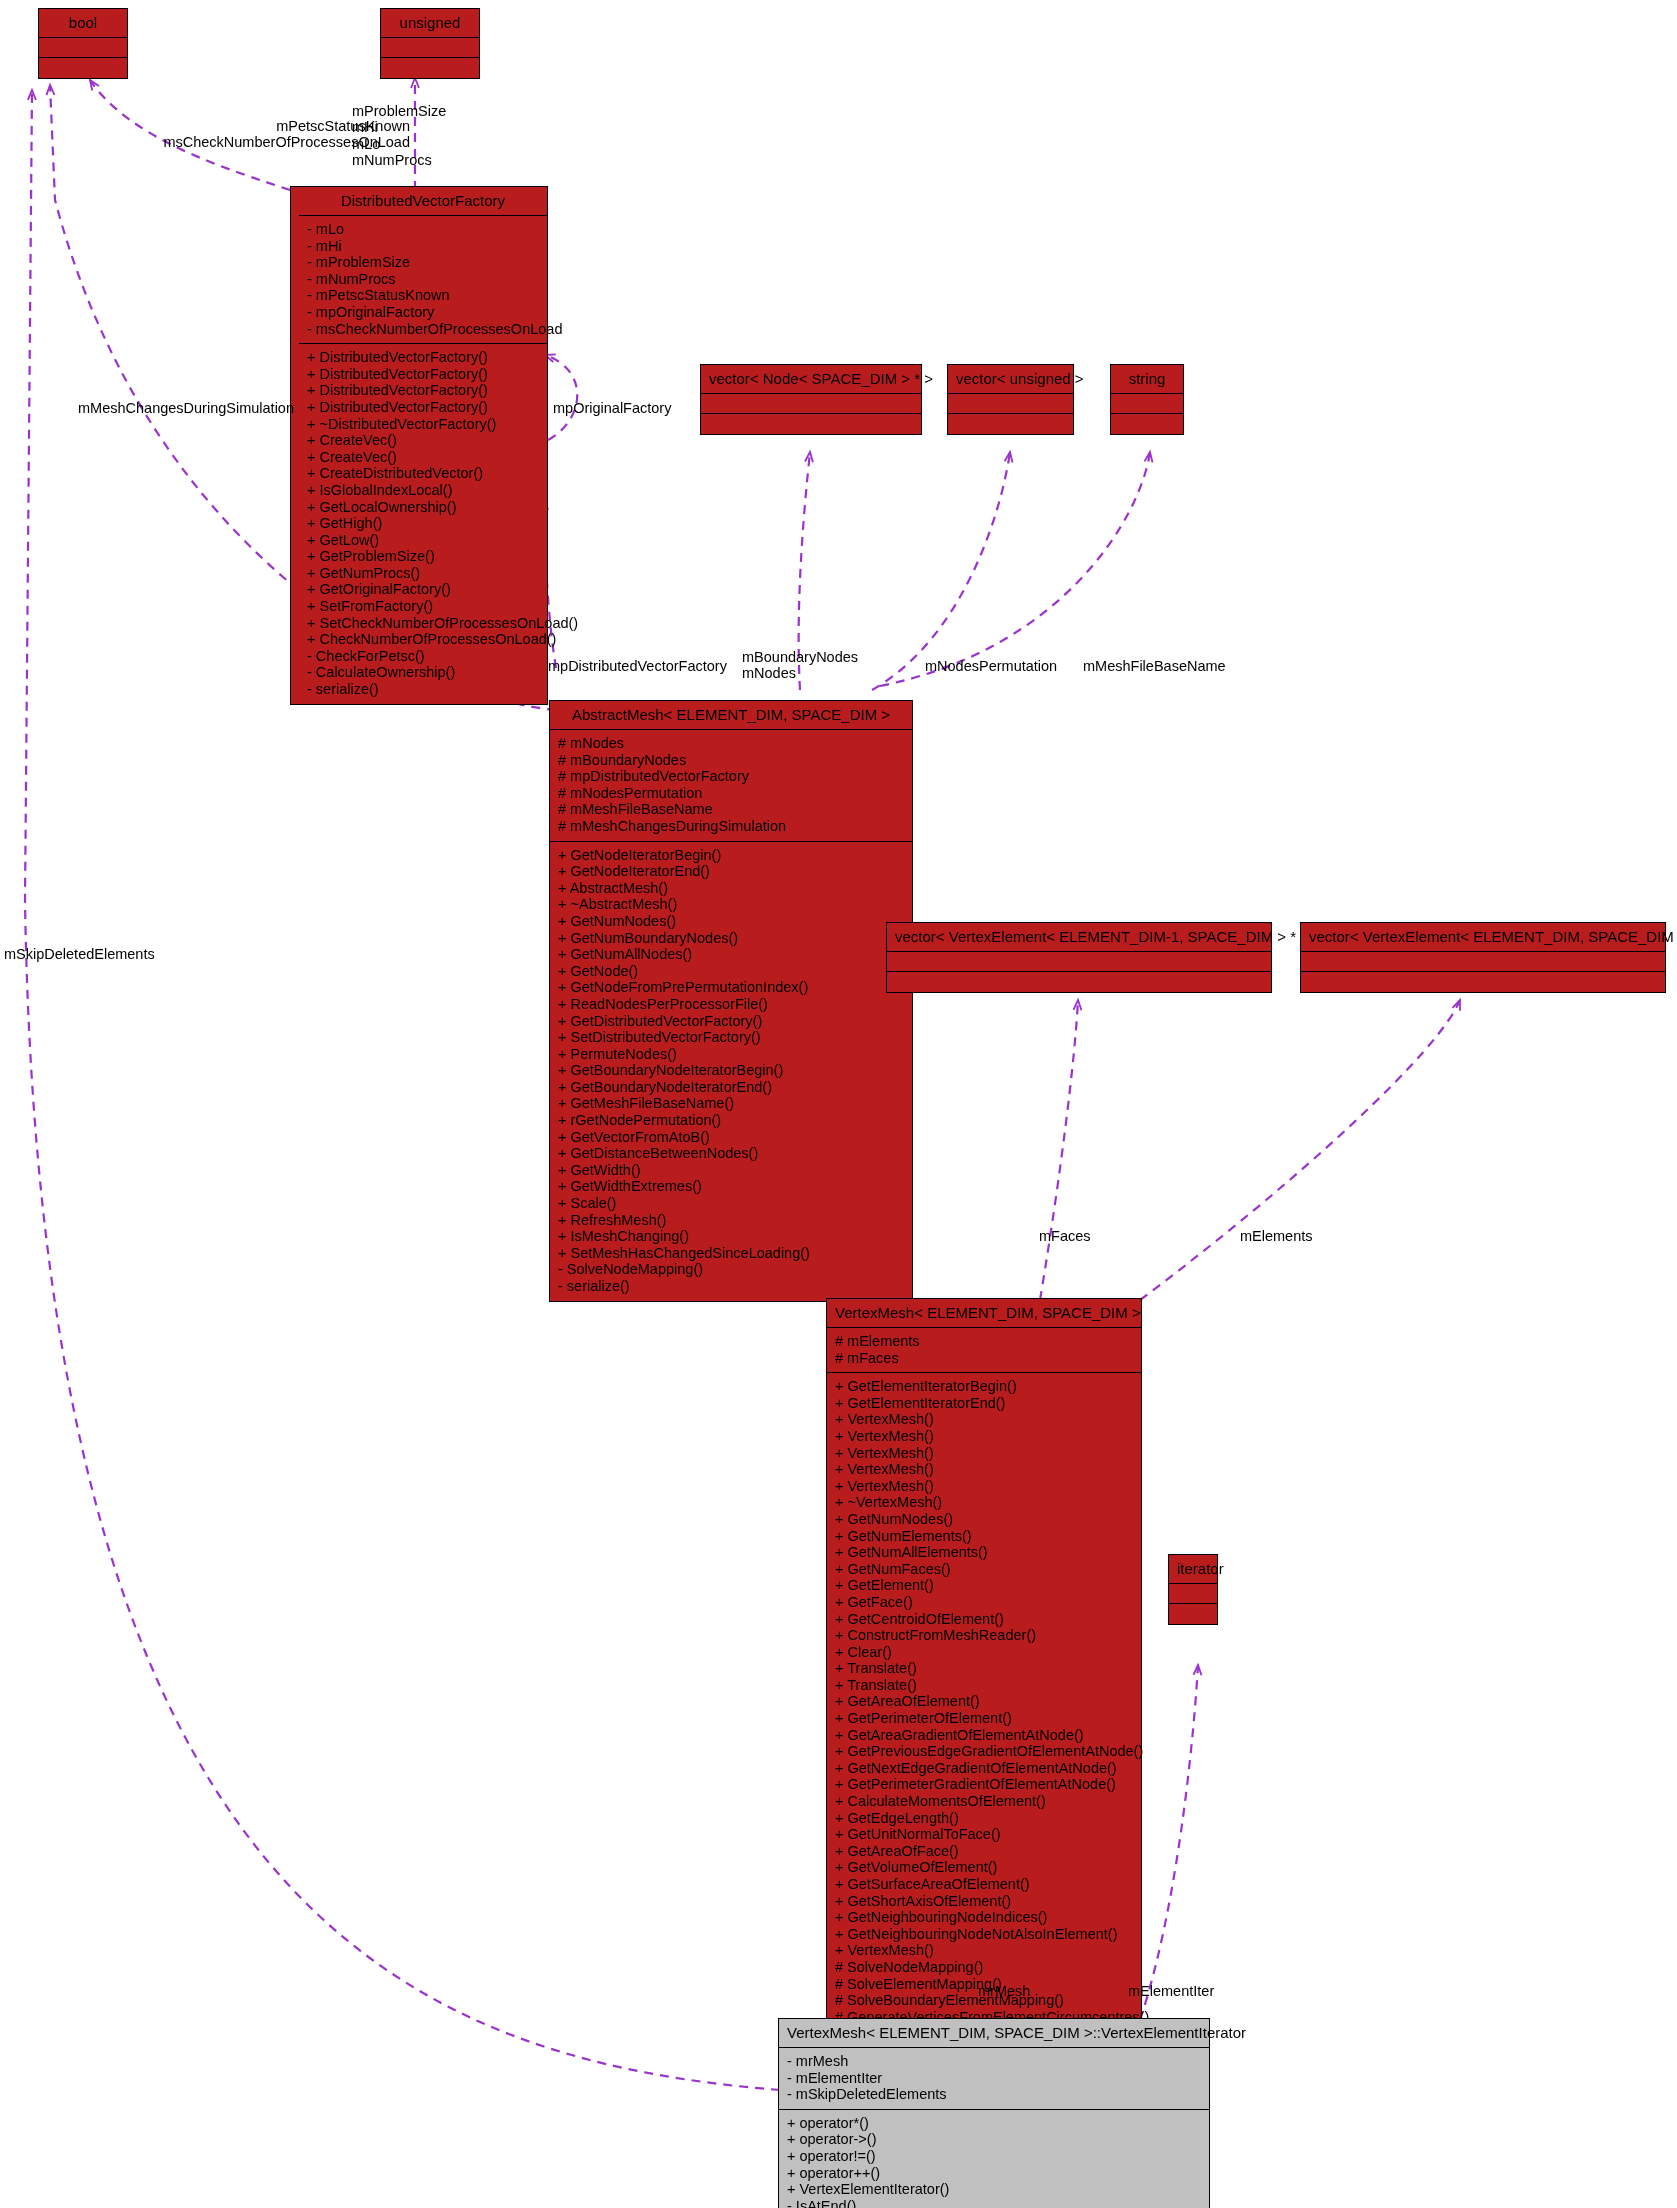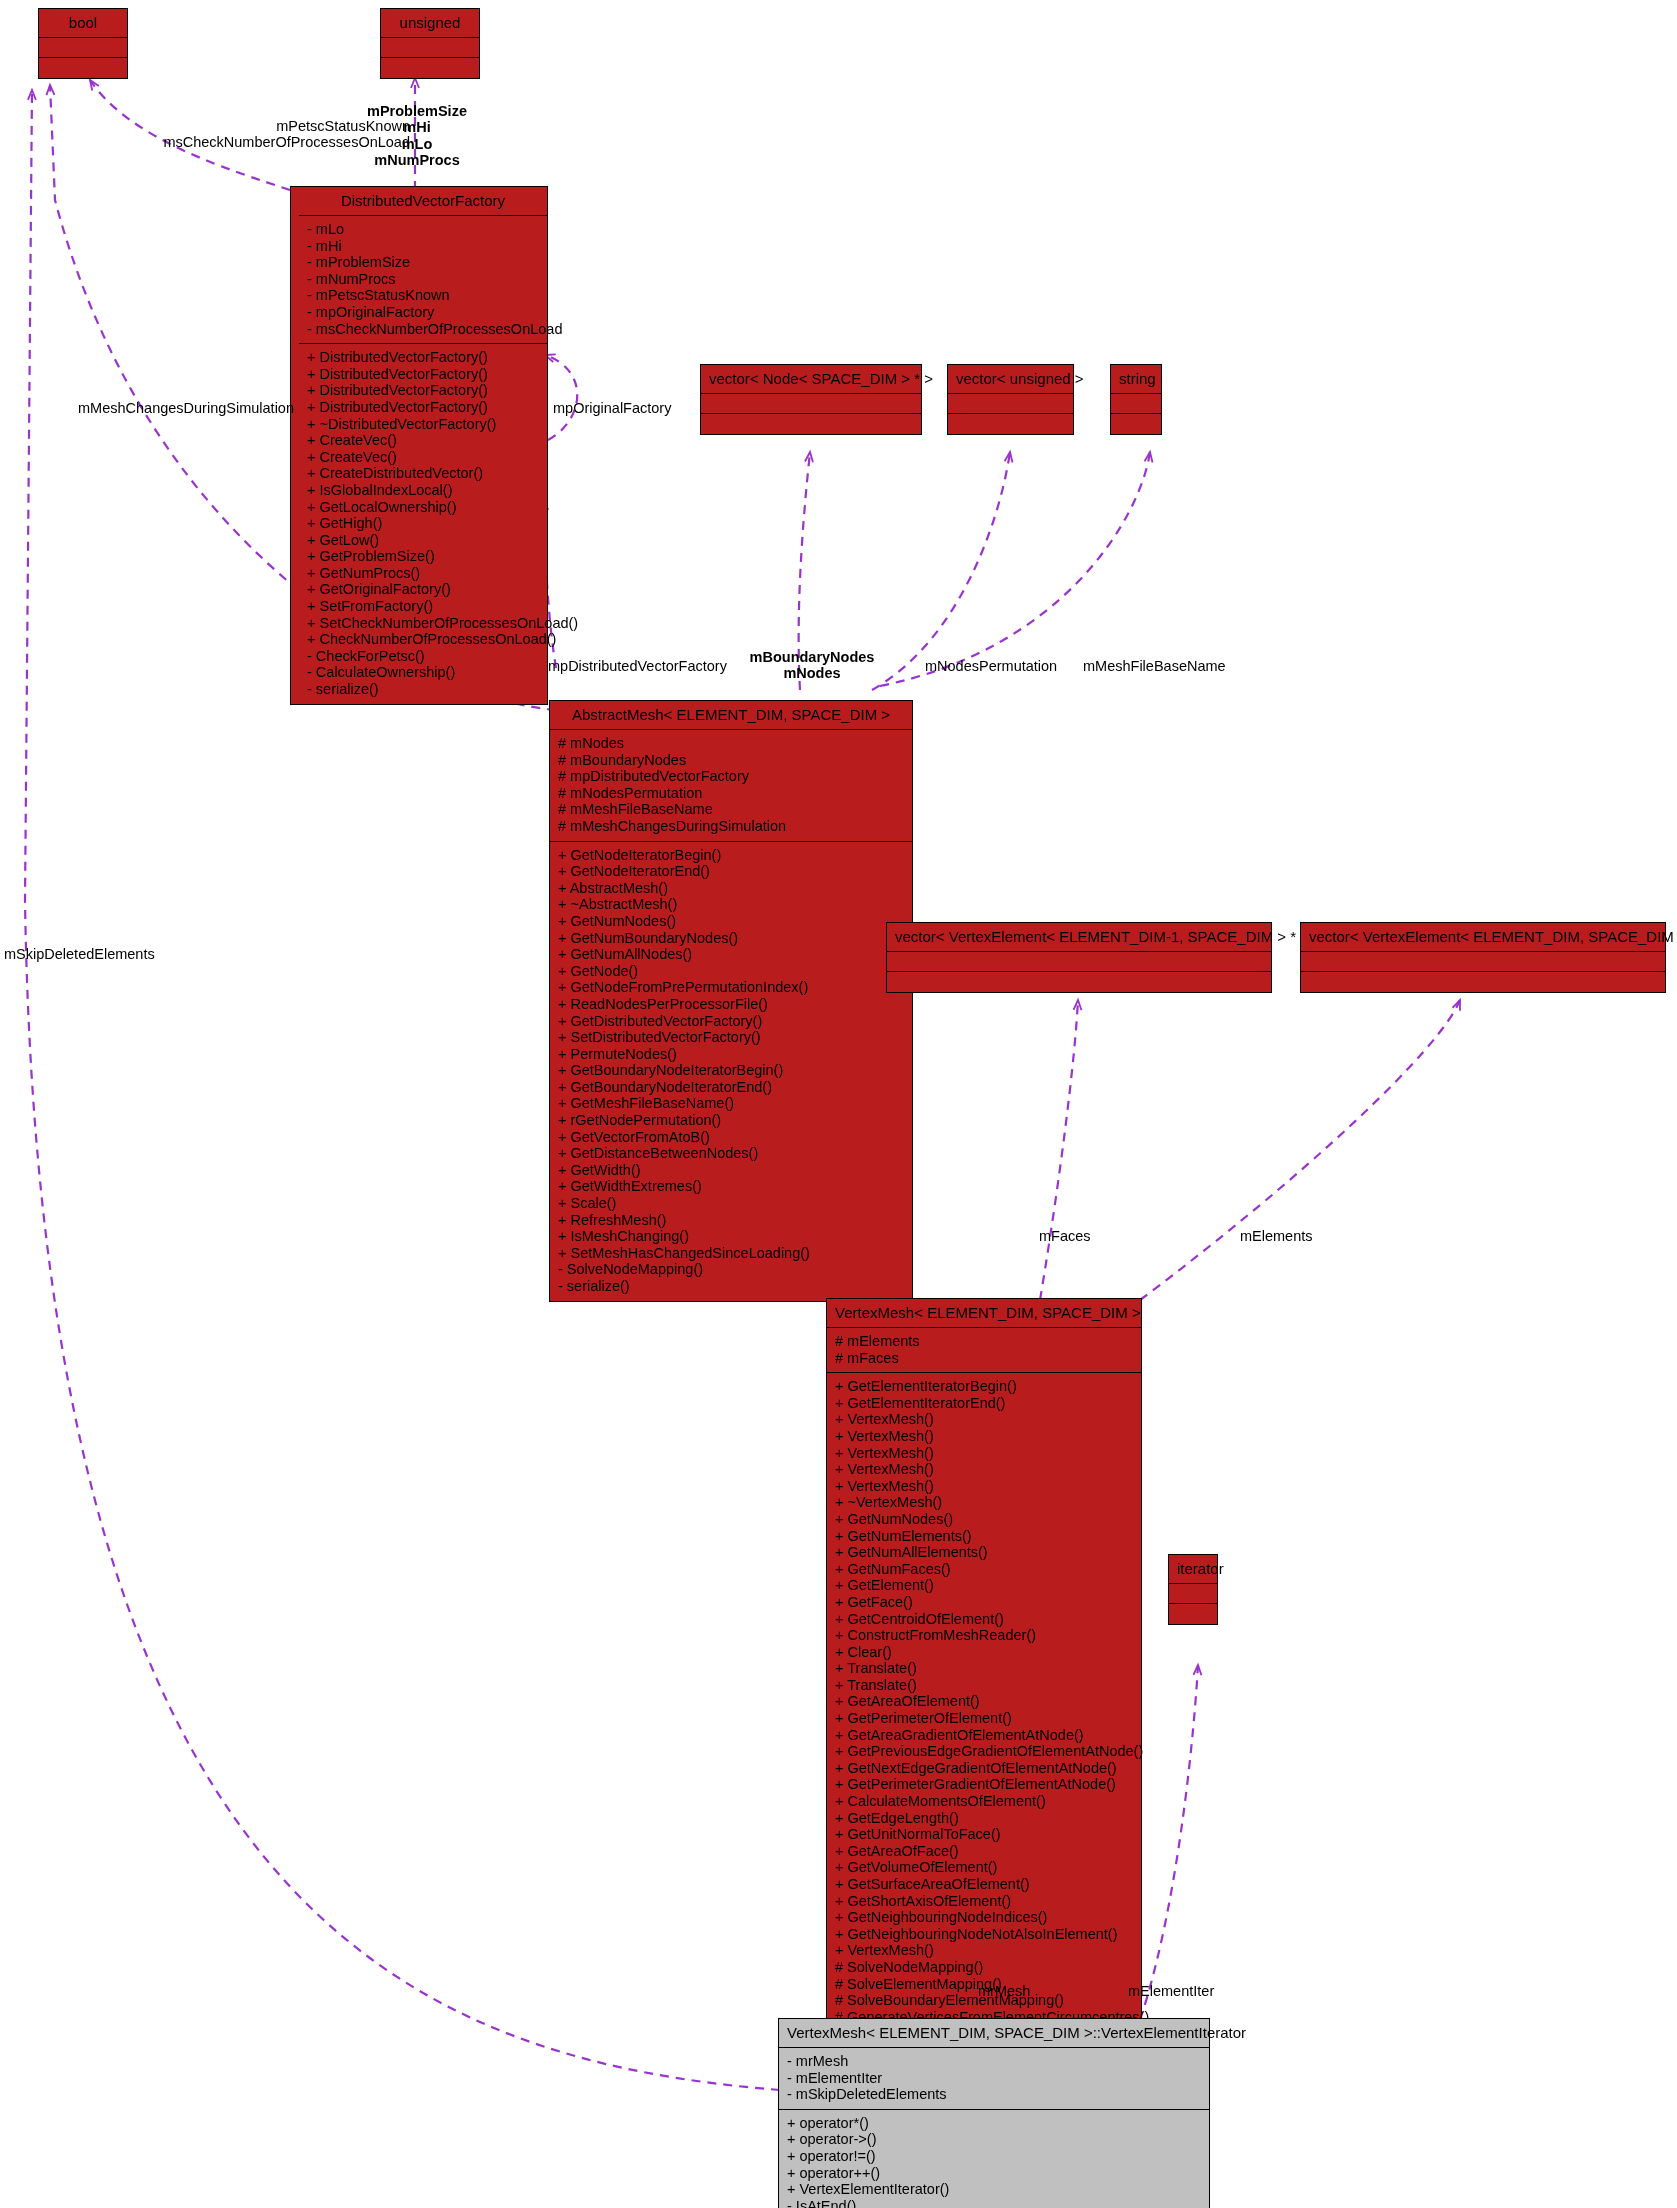--- a/index.html
+++ b/index.html
@@ -39,21 +39,21 @@
   .uml .compartment.empty { min-height: 20px; }
   .uml .row { white-space: nowrap; }
 
   .edge-label {
     position: absolute;
     font-size: 14.5px;
     line-height: 16.4px;
     color: #000000;
     white-space: nowrap;
   }
-  .edge-label.center { text-align:center;font-weight:bold; }
+  .edge-label.center { text-align:left; }
   .edge-label.right { text-align:right; }
 </style>
 </head>
 <body>
 
 <div id="canvas">
 
   <svg class="edges" viewBox="0 0 1677 2208" xmlns="http://www.w3.org/2000/svg">
     <defs>
       <marker id="arrowOpen" markerWidth="14" markerHeight="14" refX="11" refY="5" orient="auto" markerUnits="userSpaceOnUse">
@@ -146,21 +146,21 @@
     <div class="compartment attrs empty"></div>
     <div class="compartment empty"></div>
   </div>
 
   <div class="uml" style="left:947px; top:364px; width:127px;">
     <div class="title">vector&lt; unsigned &gt;</div>
     <div class="compartment attrs empty"></div>
     <div class="compartment empty"></div>
   </div>
 
-  <div class="uml" style="left:1110px; top:364px; width:52px;">
+  <div class="uml" style="left:1110px; top:364px; width:74px;">
     <div class="title">string</div>
     <div class="compartment attrs empty"></div>
     <div class="compartment empty"></div>
   </div>
 
   <div class="uml" style="left:549px; top:700px; width:364px;">
     <div class="title">AbstractMesh&lt; ELEMENT_DIM, SPACE_DIM &gt;</div>
     <div class="compartment attrs">
         <div class="row"># mNodes</div>
         <div class="row"># mBoundaryNodes</div>

